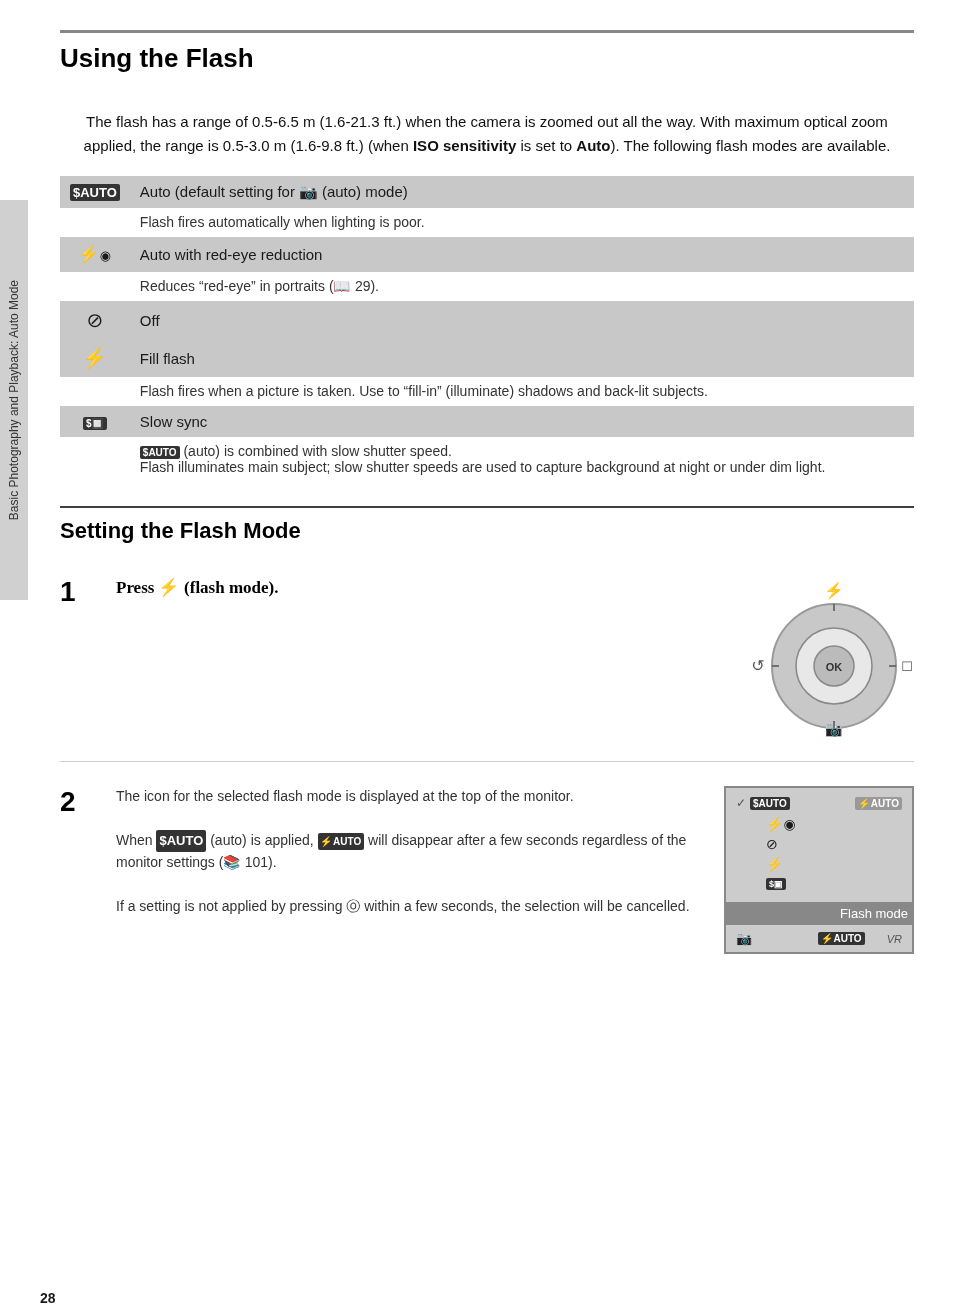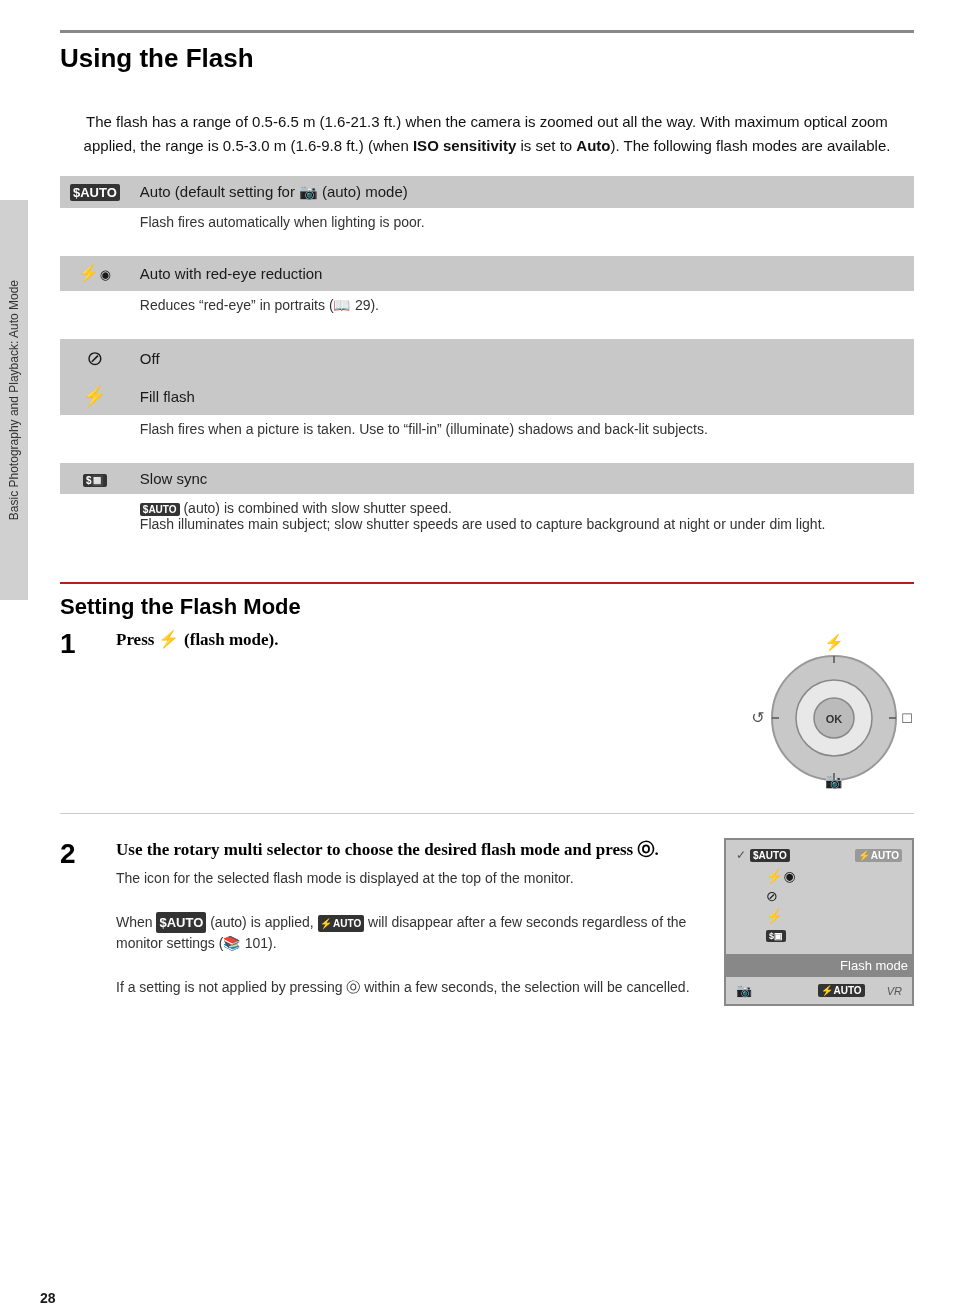--- a/index.html
+++ b/index.html
@@ -66,21 +66,21 @@
     }
     .flash-table tr.header-row td {
       background: #c8c8c8;
       padding: 7px 10px;
       font-size: 15px;
       font-weight: normal;
       vertical-align: middle;
     }
     .flash-table tr.desc-row td {
       background: #ffffff;
-      padding: 6px 10px 26px 10px;
+      padding: 6px 10px 7px 10px;
       font-size: 14px;
       color: #333;
       vertical-align: top;
     }
     .flash-table td.icon-cell {
       width: 60px;
       text-align: center;
       font-size: 18px;
       font-weight: bold;
     }
@@ -98,23 +98,23 @@
       padding: 1px 3px;
       border-radius: 2px;
       display: inline-block;
     }
 
     
     .section-heading {
       font-size: 22px;
       font-weight: bold;
       color: #000;
-      border-top: 2px solid #b91c1c;
+      border-top: 2px solid #404040;
       padding-top: 10px;
-      margin-bottom: 8px;
+      margin-bottom: 32px;
     }
 
     
     .step-container {
       display: flex;
       gap: 20px;
       margin-bottom: 24px;
       align-items: flex-start;
       border-bottom: 1px solid #ccc;
       padding-bottom: 20px;
@@ -319,23 +319,20 @@
         <line x1="120" y1="145" x2="120" y2="152" stroke="#555" stroke-width="1.5"></line>
         <line x1="58" y1="90" x2="65" y2="90" stroke="#555" stroke-width="1.5"></line>
         <line x1="175" y1="90" x2="182" y2="90" stroke="#555" stroke-width="1.5"></line>
       </svg>
     </div>
   </div>
 
   <div class="step2-container">
     <div class="step-number">2</div>
     <div class="step2-content">
-      <div class="step-title">
-        Use the rotary multi selector to choose the desired flash mode and press ⓞ.
-      </div>
       <div class="step-desc">The icon for the selected flash mode is displayed at the top of the monitor.</div>
       <br>
       <div class="step-desc">
         When <span class="icon-auto">$AUTO</span> (auto) is applied, <span class="icon-auto" style="font-size:10px;">⚡AUTO</span> will disappear after a few seconds regardless of the monitor settings (📚 101).
       </div>
       <br>
       <div class="step-desc">
         If a setting is not applied by pressing ⓞ within a few seconds, the selection will be cancelled.
       </div>
     </div>

